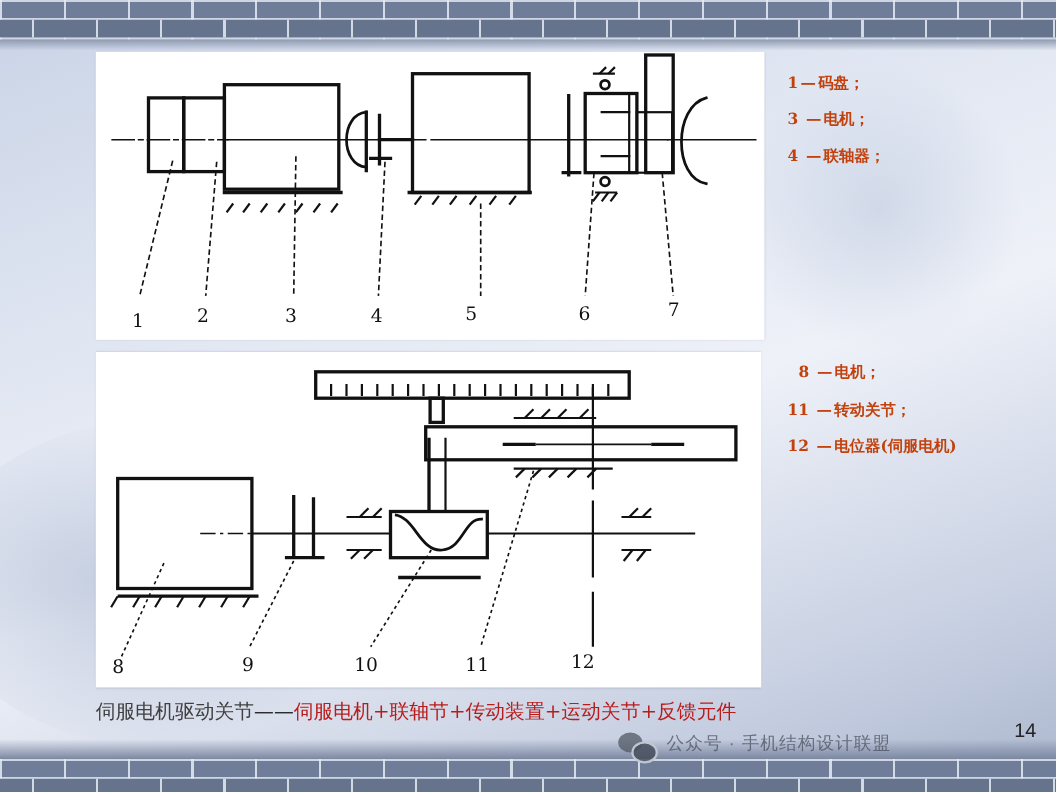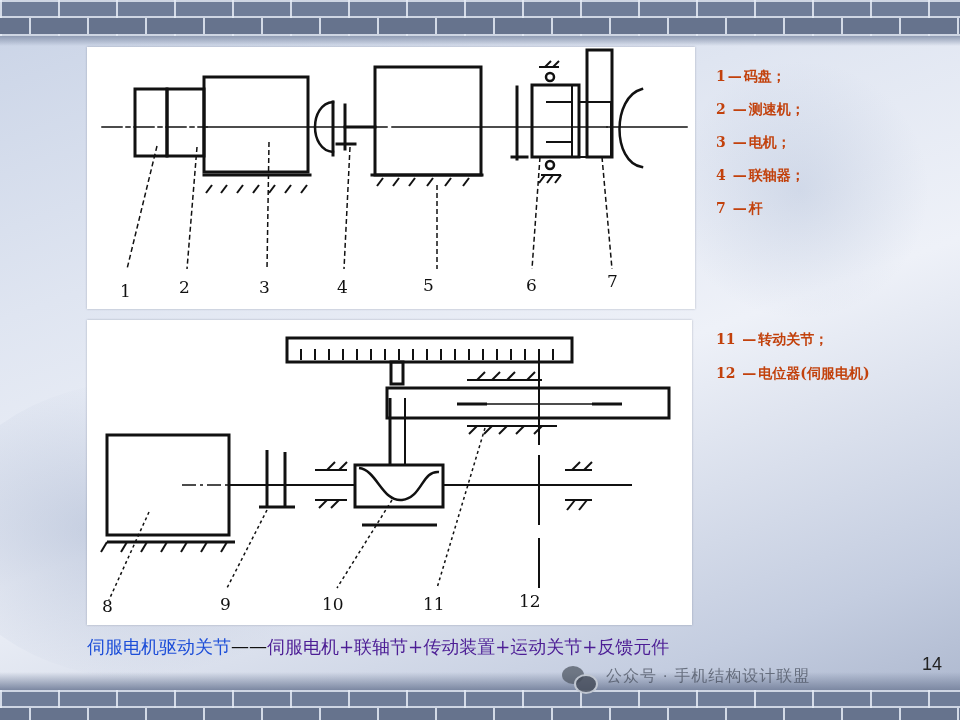--- a/index.html
+++ b/index.html
@@ -50,23 +50,23 @@
   .legend-top { left: 716px; top: 60px; }
   .legend-bottom { left: 716px; top: 323px; line-height: 33.5px; }
   .legend .item { white-space: nowrap; }
   .legend .num { display: inline-block; }
   .legend .dash { margin: 0 2px; }
 
   .caption {
     position: absolute; left: 87px; top: 635px; font-size: 18px; white-space: nowrap;
     font-family: "DejaVu Serif", "Liberation Serif", serif;
   }
-  .caption .red { color: #1d4ed8; }
+  .caption .red { color: #404040; }
   .caption .sep { color: #111; }
-  .caption .black { color: #4c1d95; }
+  .caption .black { color: #b91c1c; }
 
   .page-num {
     position: absolute; left: 898px; top: 654px; font-size: 18px; color: #222;
     font-family: "Liberation Sans", sans-serif;
     margin-left: 24px;
   }
   .watermark {
     position: absolute; left: 562px; top: 666px; display: flex; align-items: flex-start;
     font-family: "Liberation Sans", "DejaVu Sans", sans-serif; font-size: 16px;
     color: rgba(70,78,92,0.72); letter-spacing: 1px;
@@ -164,24 +164,22 @@
       <text x="250" y="246">4</text>
       <text x="336" y="244">5</text>
       <text x="439" y="244">6</text>
       <text x="520" y="240">7</text>
     </g>
   </svg>
 </div>
 
 <div class="legend legend-top">
   <div class="item"><span class="num">1</span><span class="dash">—</span><span>码盘；</span></div>
-  <div class="item"><span class="num">2</span> <span class="dash">—</span><span>测速机；</span></div>
   <div class="item"><span class="num">3</span> <span class="dash">—</span><span>电机；</span></div>
   <div class="item"><span class="num">4</span> <span class="dash">—</span><span>联轴器；</span></div>
-  <div class="item"><span class="num">7</span> <span class="dash">—</span><span>杆</span></div>
 </div>
 
 <div class="panel panel-bottom">
   <svg width="605" height="305" viewBox="0 0 605 305">
     <g stroke="#111" fill="none" stroke-width="3">
 
       <rect x="200" y="18" width="285" height="24"></rect>
 
       <rect x="20" y="115" width="122" height="100"></rect>
       <line x1="20" y1="222" x2="148" y2="222" stroke-width="3"></line>
@@ -278,20 +276,21 @@
       <text x="15" y="292">8</text>
       <text x="133" y="290">9</text>
       <text x="235" y="290">10</text>
       <text x="336" y="290">11</text>
       <text x="432" y="287">12</text>
     </g>
   </svg>
 </div>
 
 <div class="legend legend-bottom">
+  <div class="item" style="padding-left:10px"><span class="num">8</span> <span class="dash">—</span><span>电机；</span></div>
   <div class="item"><span class="num">11</span> <span class="dash">—</span><span>转动关节；</span></div>
   <div class="item"><span class="num">12</span> <span class="dash">—</span><span>电位器(伺服电机)</span></div>
 </div>
 
 <div class="caption">
   <span class="red">伺服电机驱动关节</span><span class="sep">——</span><span class="black">伺服电机+联轴节+传动装置+运动关节+反馈元件</span>
 </div>
 
 <div class="brick-bottom-fade"></div>
 <div class="brick-band brick-bottom">

